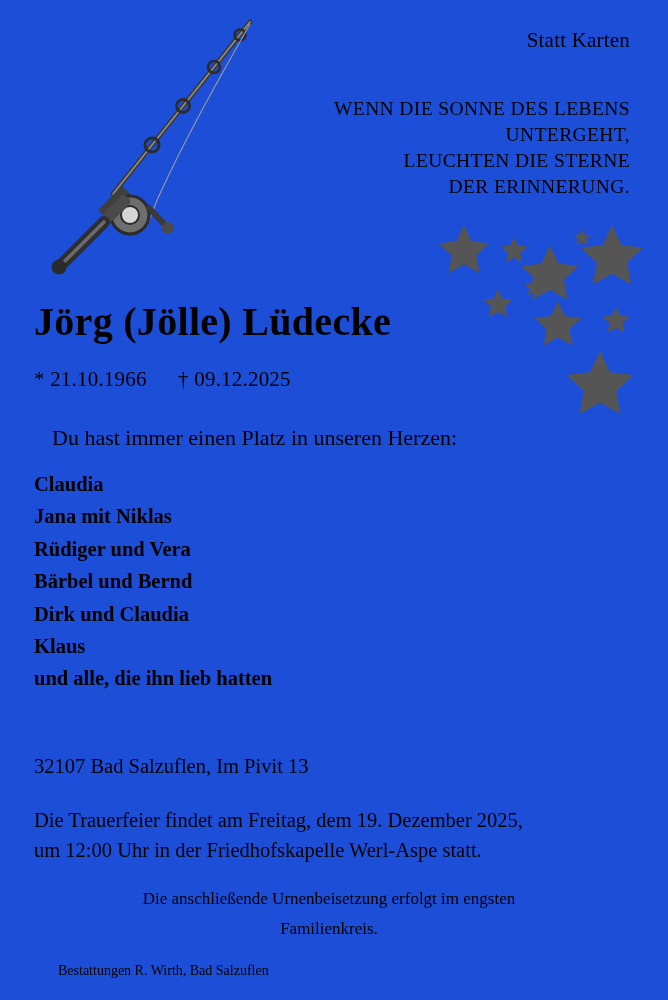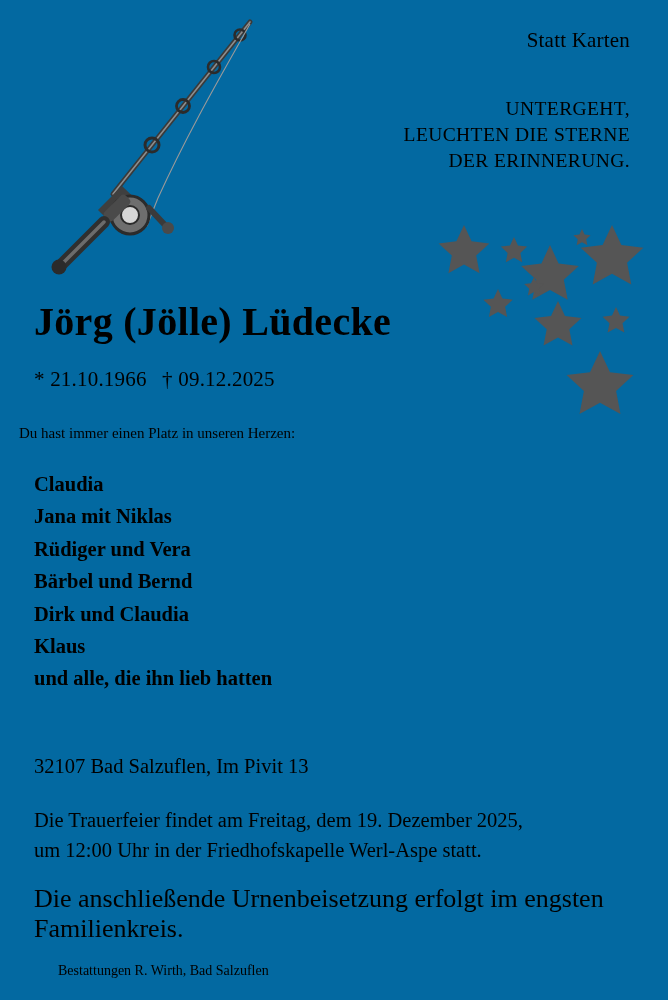--- a/index.html
+++ b/index.html
@@ -11,21 +11,21 @@
     width: 668px;
     height: 1000px;
     font-family: "Liberation Serif", serif;
     color: #000000;
     overflow: hidden;
   }
   .page {
     position: relative;
     width: 668px;
     height: 1000px;
-    background: #0369a1;
+    background: #1d4ed8;
     box-sizing: border-box;
   }
 
   
   .rod-art {
     position: absolute;
     left: 18px;
     top: 12px;
     width: 260px;
     height: 270px;
@@ -72,28 +72,28 @@
     font-weight: bold;
     letter-spacing: .3px;
   }
   .dates {
     position: absolute;
     left: 34px;
     top: 367px;
     font-size: 21px;
     letter-spacing: .2px;
   }
-  .dates .birth { margin-right: 10px; }
+  .dates .birth { margin-right: 26px; }
 
   
   .lead {
     position: absolute;
-    left: 19px;
+    left: 52px;
     top: 425px;
-    font-size: 15px;
+    font-size: 22px;
   }
   .mourners {
     position: absolute;
     left: 34px;
     top: 468px;
     font-size: 20.5px;
     font-weight: bold;
     line-height: 32.4px;
   }
   .address {
@@ -109,22 +109,23 @@
     top: 805px;
     width: 610px;
     font-size: 20.5px;
     line-height: 30px;
   }
   .burial {
     position: absolute;
     left: 34px;
     top: 884px;
     width: 590px;
-    font-size: 26px;
+    font-size: 17px;
     line-height: 30px;
+    text-align: center;
   }
   .undertaker {
     position: absolute;
     left: 34px;
     top: 963px;
     font-size: 14px;
     margin-left: 24px;
   }
 </style>
 </head>
@@ -183,20 +184,21 @@
 
         <path d="M104 62 l3 6.2 6.8 .9 -5 4.6 1.3 6.8 -6.1 -3.4 -6.1 3.4 1.3 -6.8 -5 -4.6 6.8 -.9 z"></path>
         <path d="M152 14 l2.6 5.4 6 .8 -4.4 4 1.2 6 -5.4 -3 -5.4 3 1.2 -6 -4.4 -4 6 -.8 z"></path>
       </g>
     </svg>
   </div>
 
   <div class="statt-karten">Statt Karten</div>
 
   <div class="verse">
+    <div>WENN DIE SONNE DES LEBENS</div>
     <div>UNTERGEHT,</div>
     <div>LEUCHTEN DIE STERNE</div>
     <div>DER ERINNERUNG.</div>
   </div>
 
   <div class="name">Jörg (Jölle) Lüdecke</div>
   <div class="dates">
     <span class="birth">* 21.10.1966</span>
     <span class="death">† 09.12.2025</span>
   </div>

